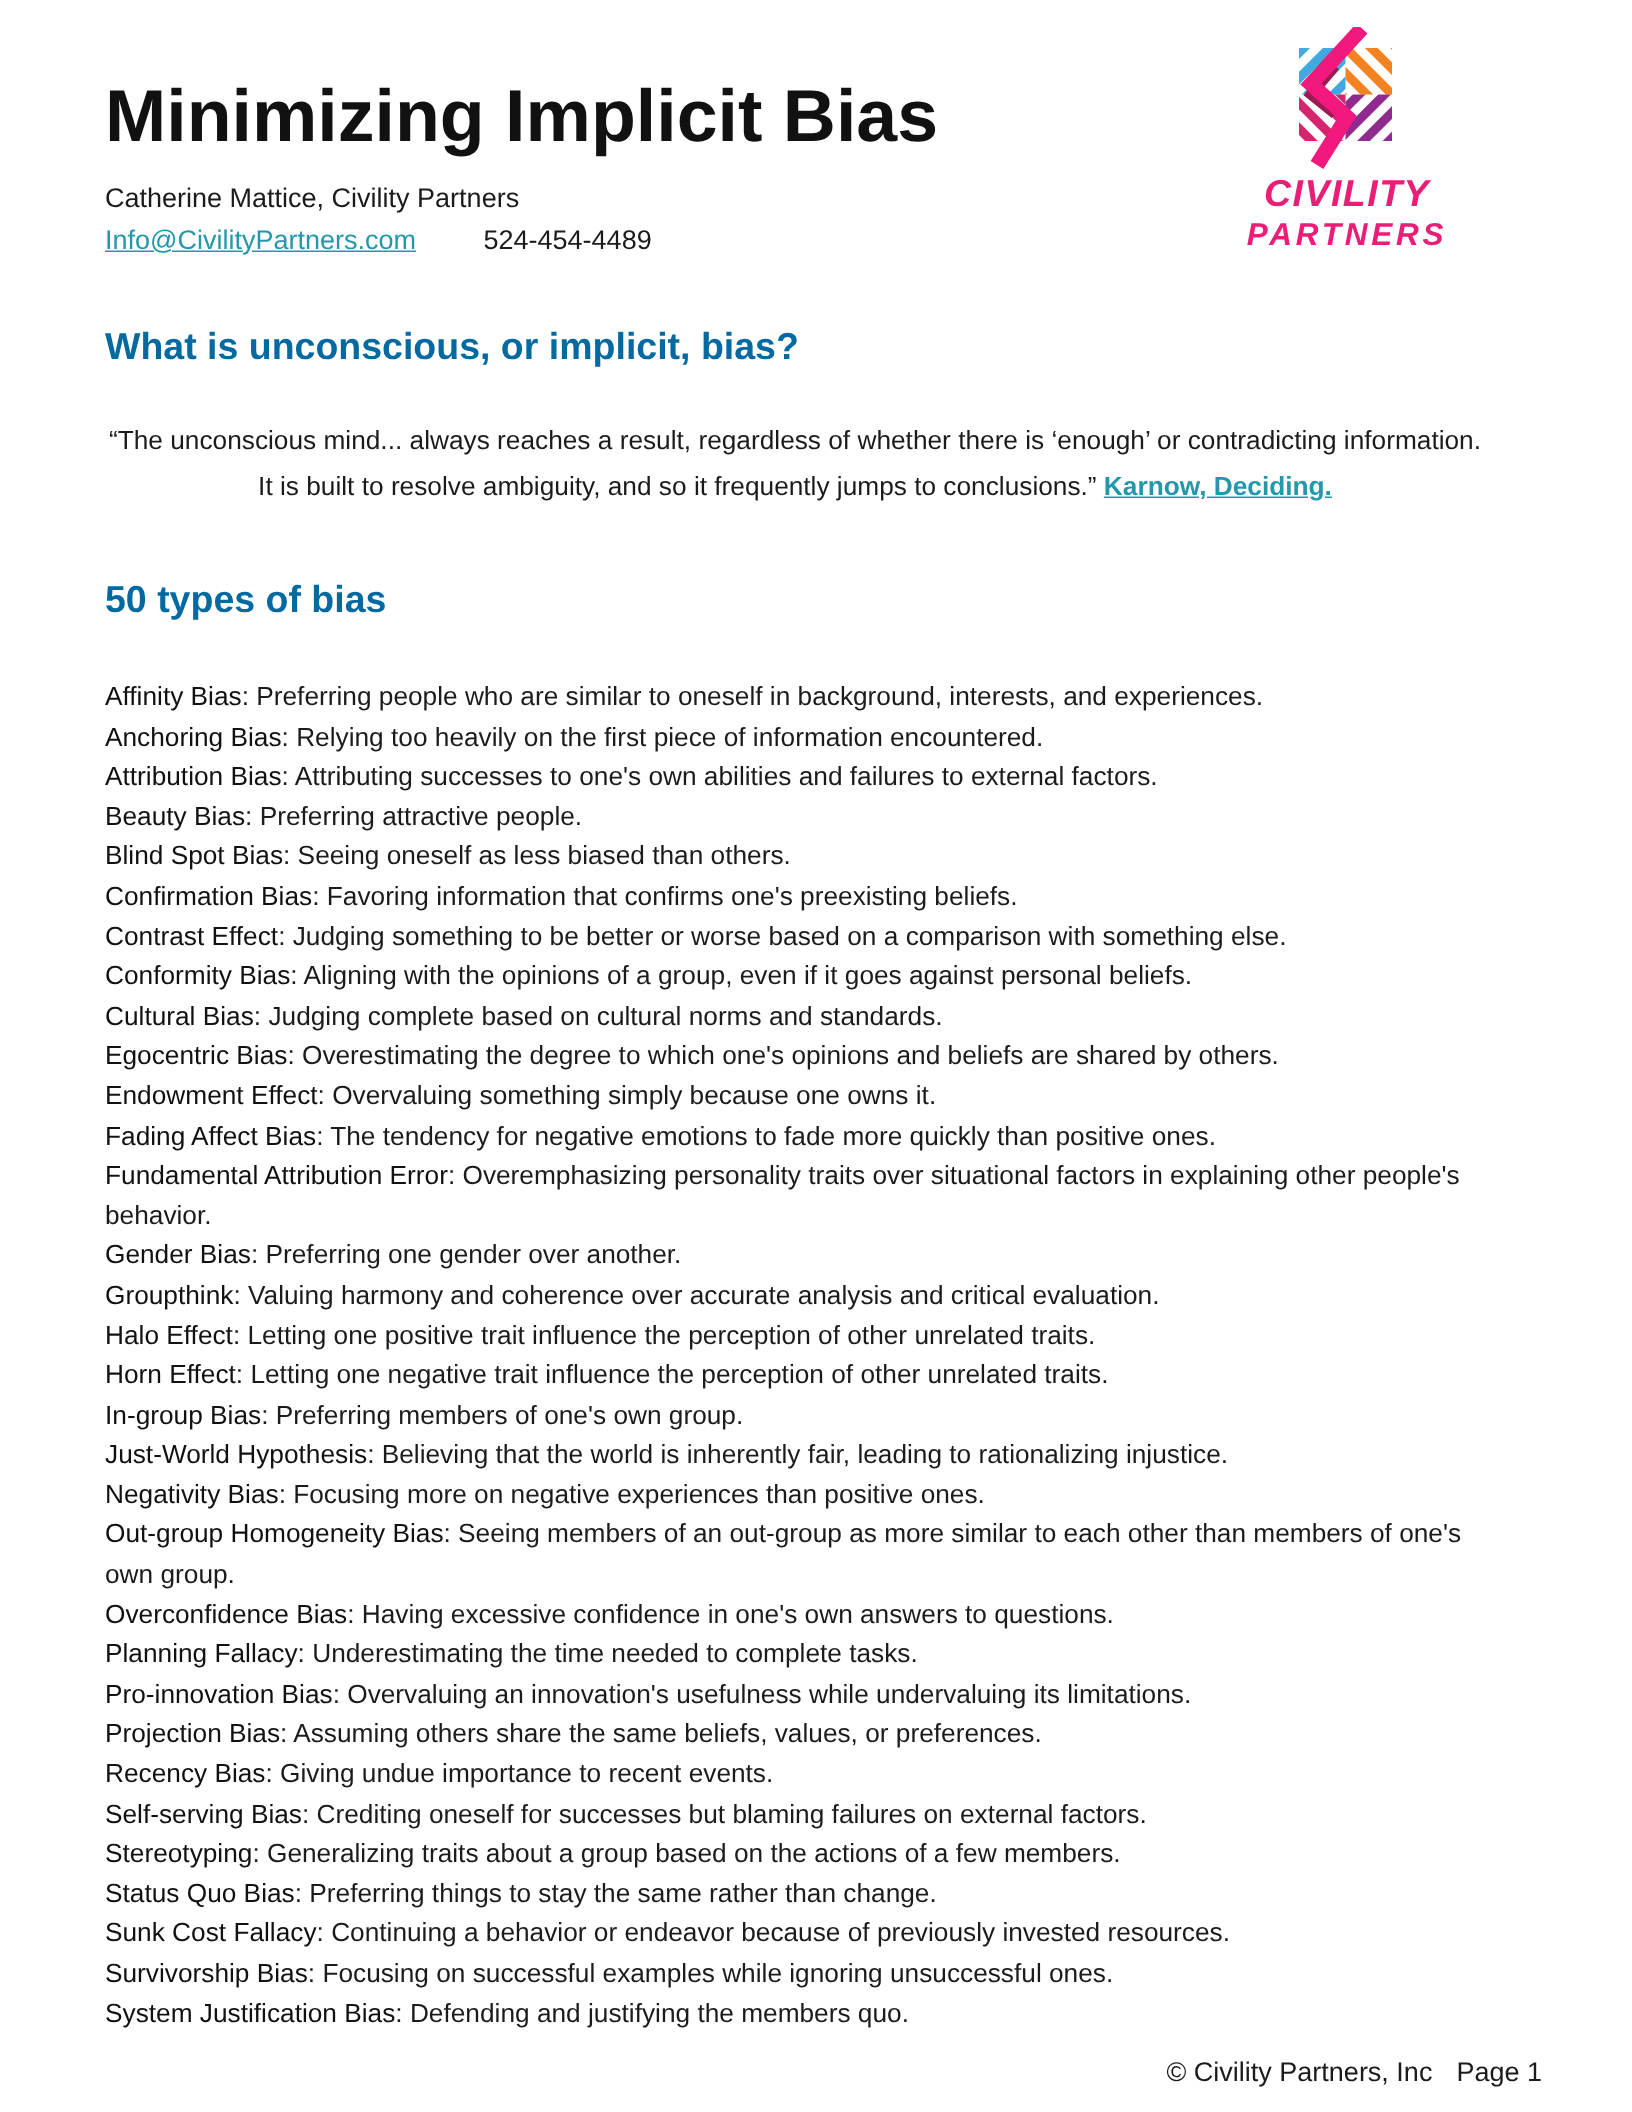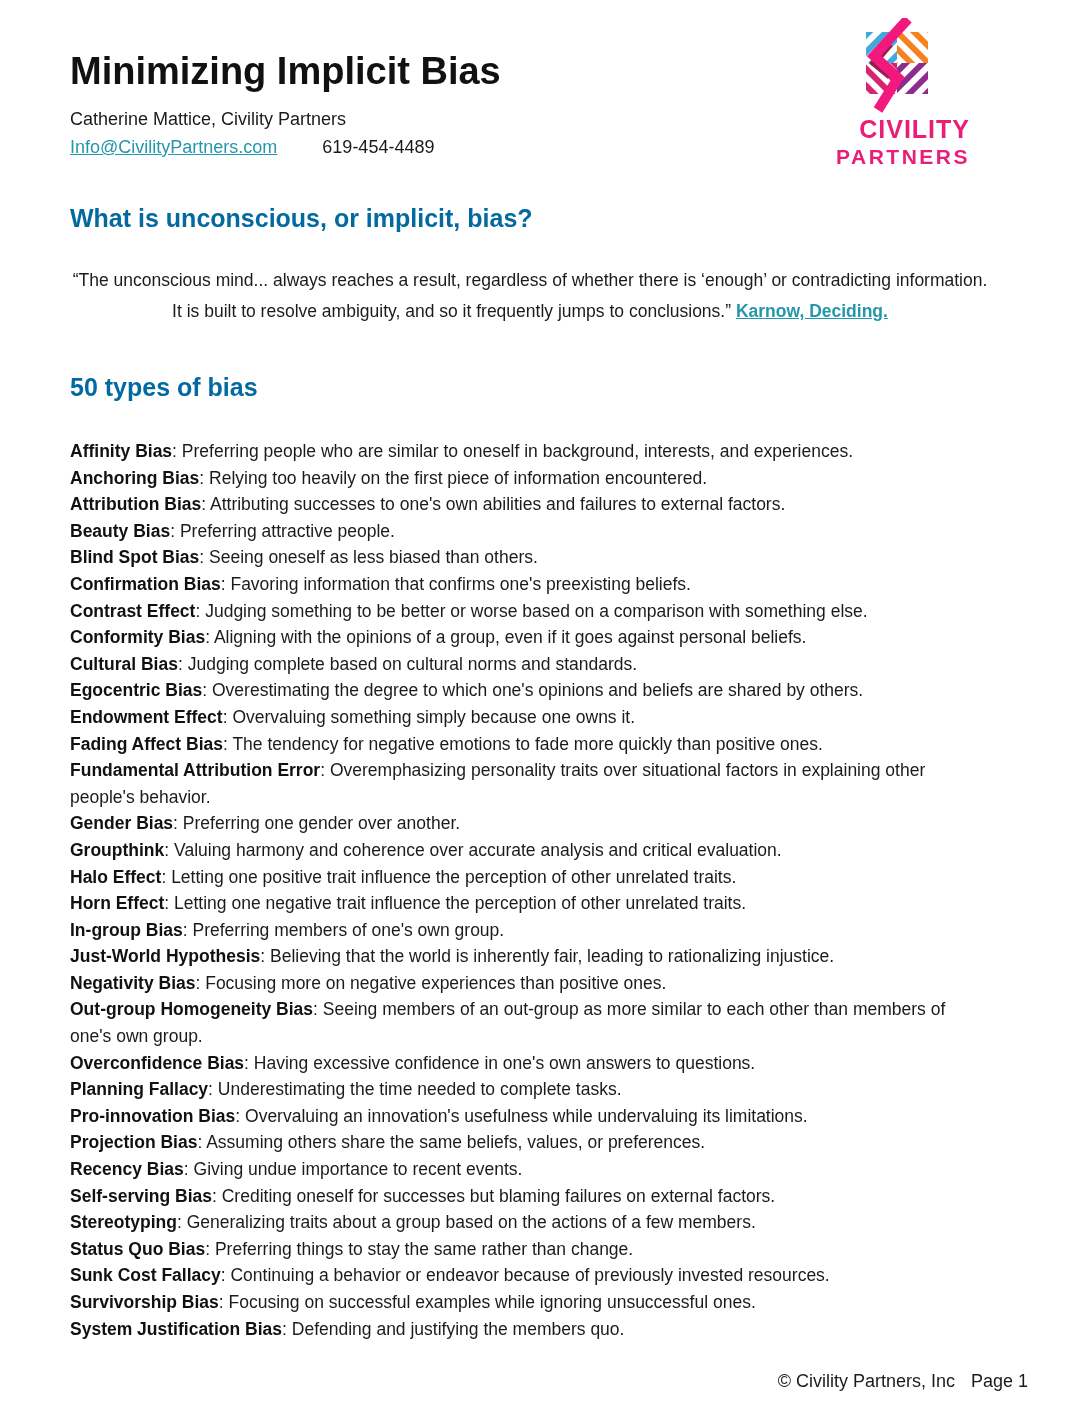--- a/index.html
+++ b/index.html
@@ -8,21 +8,21 @@
     width: 1088px; height: 1408px;
     background: #ffffff;
     font-family: "Liberation Sans", sans-serif;
     color: #1b1b1b;
     position: relative;
     overflow: hidden;
   }
   .content { padding: 50px 98px 0 70px; }
 
   .doc-title {
-    font-size: 38px; font-weight: 700; margin: 0 0 16px 0;
+    font-size: 49px; font-weight: 700; margin: 0 0 16px 0;
     color: #111;
   }
   .byline { font-size: 18px; margin: 0 0 7px 0; }
   .contact-line { font-size: 18px; margin: 0; }
   .email-link { color: #2397AB; text-decoration: underline; cursor: pointer; }
   .phone { margin-left: 40px; color: #1b1b1b; }
 
   .section-heading {
     font-size: 25px; font-weight: 700; color: #0369a1;
     margin: 46px 0 0 0;
@@ -30,52 +30,52 @@
   .quote-para {
     font-size: 17.5px; line-height: 31px;
     margin: 32px 0 0 0; max-width: 920px; text-align: center;
   }
   .quote-link {
     color: #2397AB; font-weight: 700; text-decoration: underline; cursor: pointer;
   }
 
   .bias-list { margin-top: 36px; max-width: 922px; }
   .bias-item { margin: 0; font-size: 17.5px; line-height: 26.6px; }
-  .bias-term { font-weight: 700; color: #111; }
+  .bias-term { font-weight: 400; color: #111; }
 
   .page-footer {
     position: absolute; right: 60px; bottom: 16px;
     font-size: 18px; color: #1b1b1b; text-align: center;
   }
   .page-footer .page-num { margin-left: 16px; }
 
   .logo {
     position: absolute; top: 18px; left: 826px; width: 144px;
-    text-align: right; line-height: 1;
+    text-align: center; line-height: 1; font-style: italic;
   }
   .logo svg { display: block; margin: 0 auto; }
   .logo-word1 {
     color: #EA1D77; font-size: 25px; font-weight: 700;
     letter-spacing: 1px; margin-top: 4px;
   }
   .logo-word2 {
     color: #EA1D77; font-size: 21px; font-weight: 600;
     letter-spacing: 2.5px; margin-top: 4px;
   }
 </style>
 </head>
 <body>
 
 <div class="content">
 
   <h1 class="doc-title">Minimizing Implicit Bias</h1>
   <p class="byline">Catherine Mattice, Civility Partners</p>
   <p class="contact-line">
     <a class="email-link" href="#">Info@CivilityPartners.com</a>
-    <span class="phone">619-454-4489</span>
+    <span class="phone">524-454-4489</span>
   </p>
 
   <h2 class="section-heading">What is unconscious, or implicit, bias?</h2>
 
   <p class="quote-para"><span>“The unconscious mind... always reaches a result, regardless of whether there is ‘enough’ or contradicting information. It is built to resolve ambiguity, and so it frequently jumps to conclusions.” </span><a class="quote-link" href="#">Karnow, Deciding.</a></p>
 
   <h2 class="section-heading">50 types of bias</h2>
 
   <div class="bias-list">
     <p class="bias-item"><b class="bias-term">Affinity Bias</b><span class="bias-def">: Preferring people who are similar to oneself in background, interests, and experiences.</span></p>

